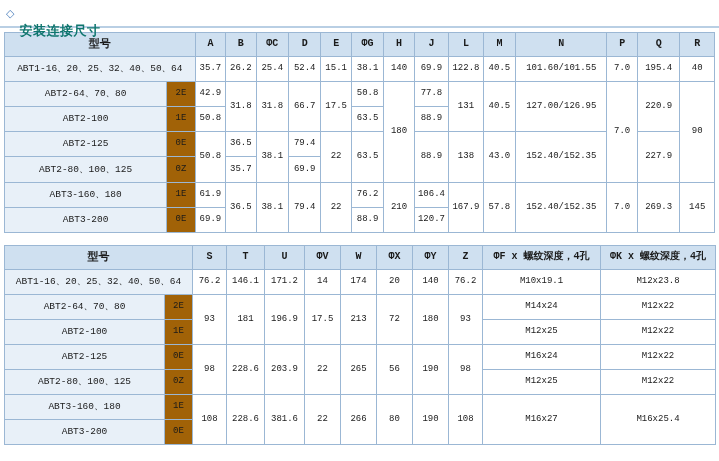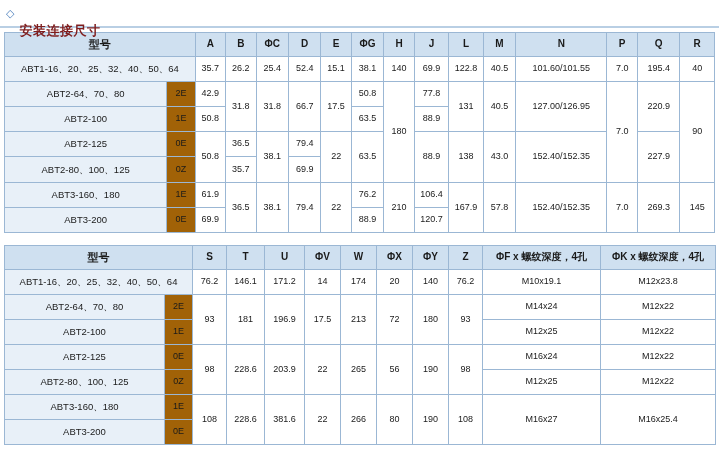--- a/index.html
+++ b/index.html
@@ -24,31 +24,32 @@
   }
   .title-diamond {
     color: #4a7ebb;
     font-size: 11px;
     margin-right: 5px;
     line-height: 1;
   }
   .title-text {
     font-size: 13px;
     font-weight: bold;
-    color: #7f1d1d;
+    color: #0f766e;
     letter-spacing: 0.5px;
     margin-top: 36px;
   }
   table.dim {
     border-collapse: collapse;
     table-layout: fixed;
     width: 711px;
     margin: 4px 4px 0 4px;
     font-size: 9px;
     color: #1a1a1a;
+    font-family: Liberation Mono, monospace;
   }
   table.dim td, table.dim th {
     border: 1px solid #9bb7d4;
     text-align: center;
     vertical-align: middle;
     padding: 1px 1px;
     line-height: 1.25;
     font-weight: normal;
     white-space: nowrap;
     overflow: hidden;

